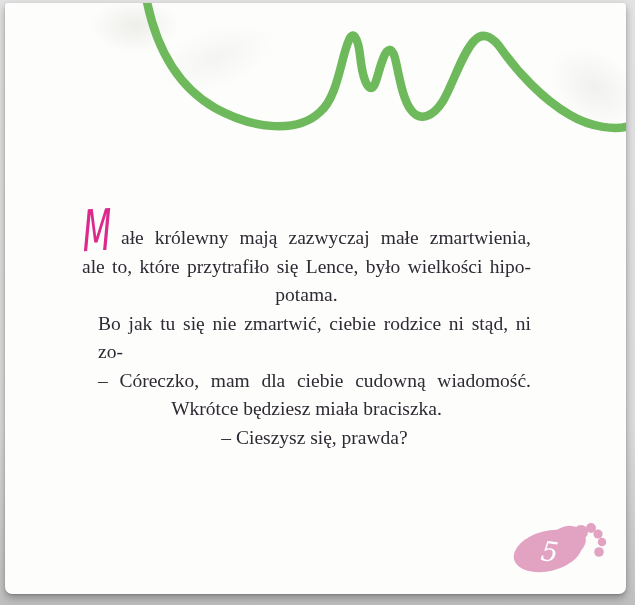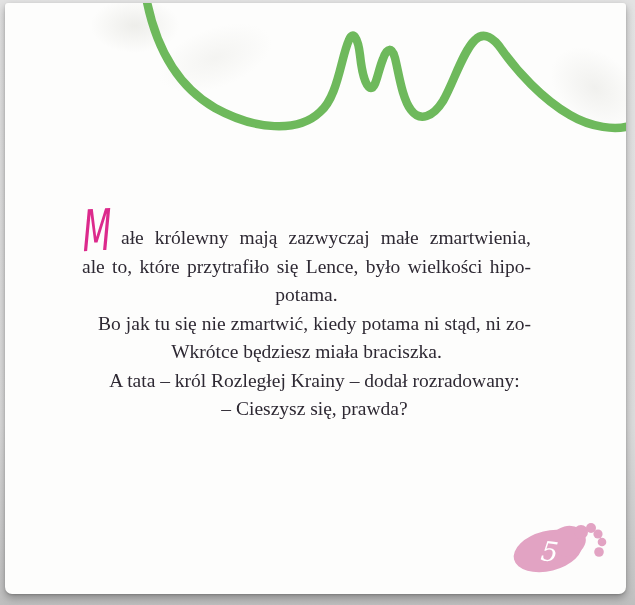--- a/index.html
+++ b/index.html
@@ -120,23 +120,23 @@
              C517,71 542,99 570,115
              C592,128 616,130 629,126"></path>
   </svg>
 
   <span class="dropcap">M</span>
 
   <div class="story">
     <div class="line justify pad-drop">ałe królewny mają zazwyczaj małe zmartwienia,</div>
     <div class="line justify">ale to, które przytrafiło się Lence, było wielkości hipo-</div>
     <div class="line">potama.</div>
-    <div class="line justify indent">Bo jak tu się nie zmartwić, kiedy potama ni stąd, ni zo-</div>
+    <div class="line justify indent">Bo jak tu się nie zmartwić, ciebie rodzice ni stąd, ni zo-</div>
+    <div class="line justify indent">– Córeczko, mam dla ciebie cudowną wiadomość.</div>
     <div class="line">Wkrótce będziesz miała braciszka.</div>
-    <div class="line indent">A tata – król Rozległej Krainy – dodał rozradowany:</div>
     <div class="line indent">– Cieszysz się, prawda?</div>
   </div>
 
   <svg class="footprint" viewBox="0 0 120 76" xmlns="http://www.w3.org/2000/svg">
     <g>
       <ellipse class="ink" cx="46" cy="37" rx="35" ry="20" transform="rotate(-14 46 37)"></ellipse>
       <ellipse class="ink" cx="66" cy="27" rx="18" ry="15" transform="rotate(-14 66 27)"></ellipse>
       <circle class="ink" cx="79" cy="18" r="7"></circle>
       <circle class="ink" cx="89" cy="14" r="5"></circle>
       <circle class="ink" cx="96" cy="20" r="4.6"></circle>

